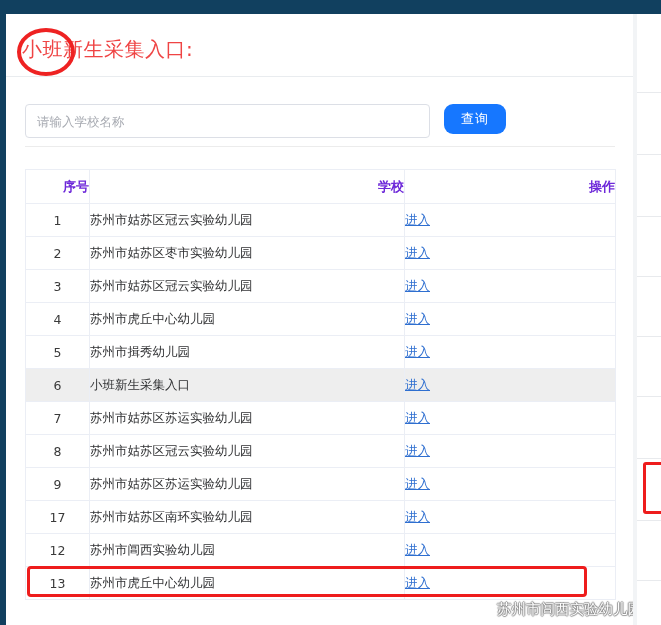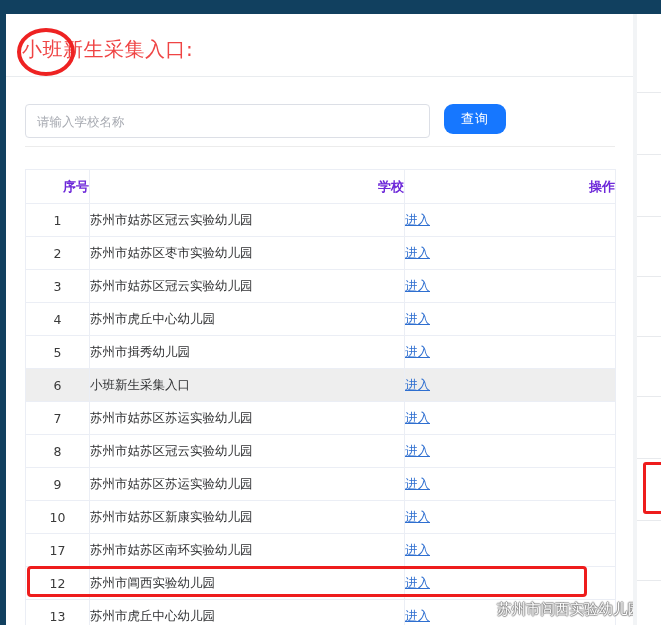--- a/index.html
+++ b/index.html
@@ -351,25 +351,20 @@
               <td class="idx">8</td>
               <td class="school">苏州市姑苏区冠云实验幼儿园</td>
               <td class="act"><span class="enter-link">进入</span></td>
             </tr>
             <tr>
               <td class="idx">9</td>
               <td class="school">苏州市姑苏区苏运实验幼儿园</td>
               <td class="act"><span class="enter-link">进入</span></td>
             </tr>
             <tr>
-              <td class="idx">10</td>
-              <td class="school">苏州市姑苏区新康实验幼儿园</td>
-              <td class="act"><span class="enter-link">进入</span></td>
-            </tr>
-            <tr>
               <td class="idx">17</td>
               <td class="school">苏州市姑苏区南环实验幼儿园</td>
               <td class="act"><span class="enter-link">进入</span></td>
             </tr>
             <tr>
               <td class="idx">12</td>
               <td class="school">苏州市阊西实验幼儿园</td>
               <td class="act"><span class="enter-link">进入</span></td>
             </tr>
             <tr>

